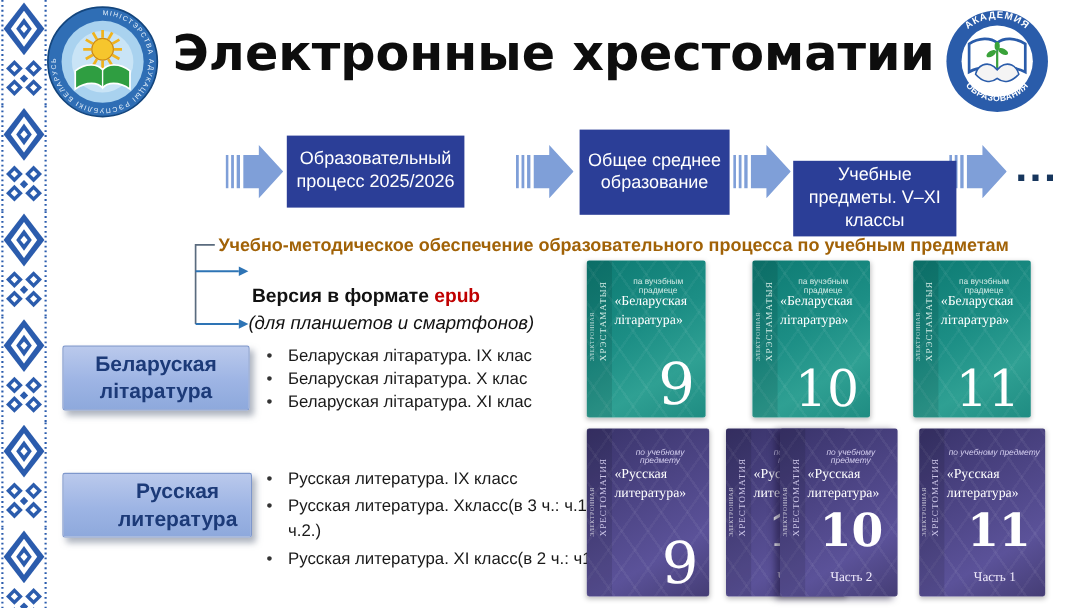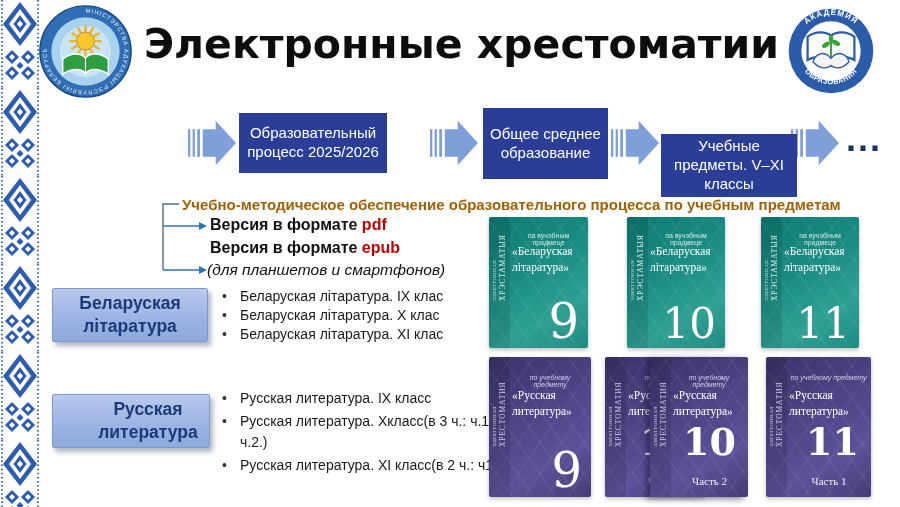--- a/index.html
+++ b/index.html
@@ -215,23 +215,20 @@
   <div id="flow-ellipsis">...</div>
 
   <svg id="bracket" width="60" height="85" viewBox="0 0 60 85">
     <polyline points="24,8 8,8 8,74" fill="none" stroke="#5a6b7e" stroke-width="1.4"></polyline>
     <line x1="8" y1="30" x2="44" y2="30" stroke="#2e74b5" stroke-width="1.6"></line>
     <polygon points="44,26 52,30 44,34" fill="#2e74b5"></polygon>
     <line x1="8" y1="74" x2="44" y2="74" stroke="#2e74b5" stroke-width="1.6"></line>
     <polygon points="44,70 52,74 44,78" fill="#2e74b5"></polygon>
   </svg>
   <div id="umk-heading">Учебно-методическое обеспечение образовательного процесса по учебным предметам</div>
-  <div id="ver-pdf" class="ver-line">
-    <span>Версия в формате </span><span class="fmt">pdf</span>
-  </div>
   <div id="ver-epub" class="ver-line">
     <span>Версия в формате </span><span class="fmt">epub</span>
   </div>
   <div id="umk-note">(для планшетов и смартфонов)</div>
 
   <div id="label-bel" class="label-box">Беларуская літаратура</div>
   <div id="label-rus" class="label-box">Русская литература</div>
 
   <ul id="list-bel" class="blist">
     <li>Беларуская літаратура. IX клас</li>

